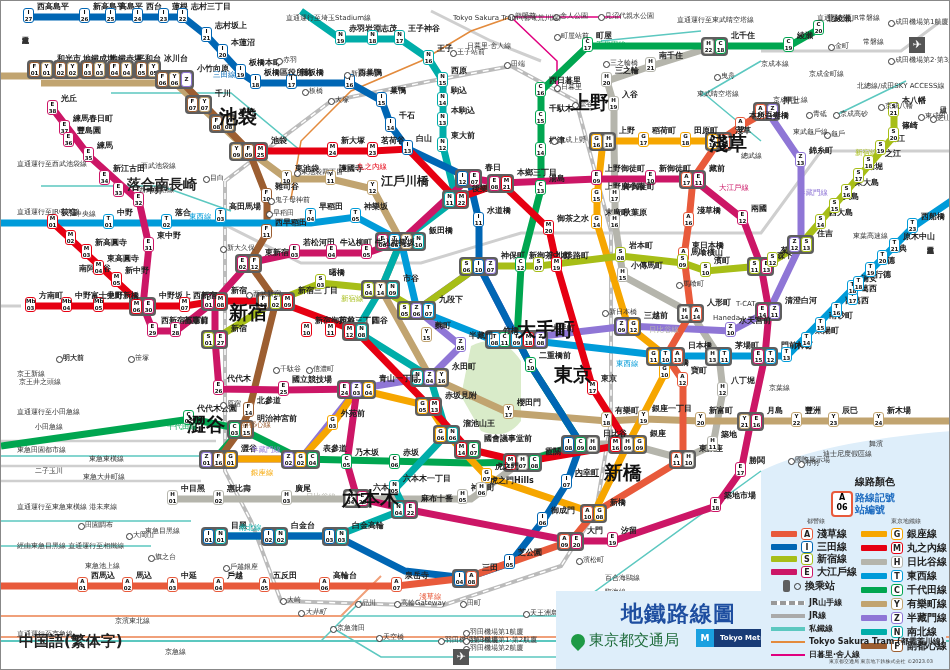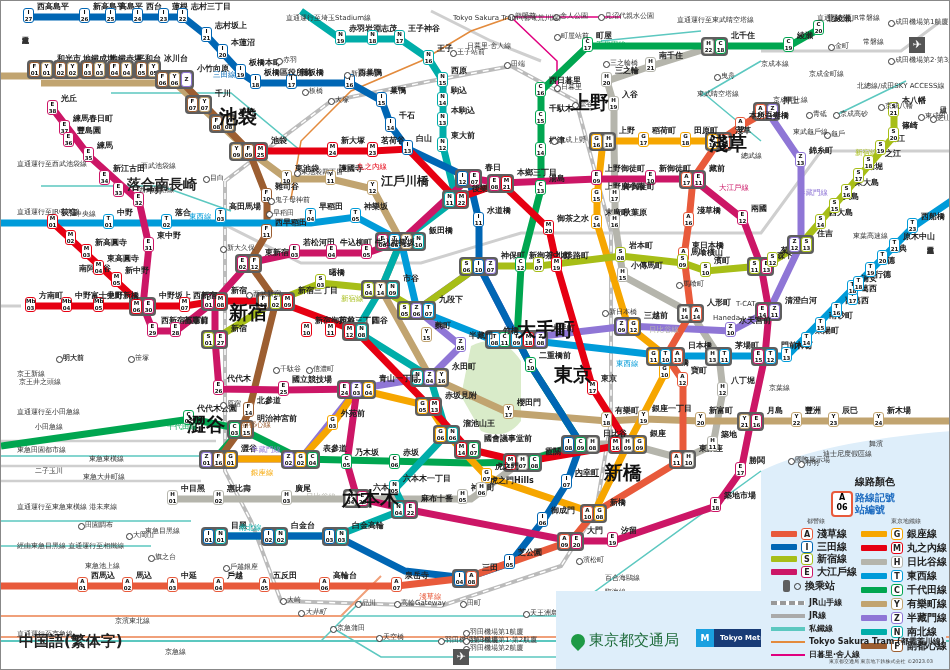--- a/index.html
+++ b/index.html
@@ -2065,20 +2065,21 @@
       <div class="lbl sm" style="left: 604px; top: 588px;">臨海線</div>
       <div class="lbl sm" style="left: 822px; top: 450px;">迪士尼度假區線</div>
       <div class="lbl sm" style="left: 868px; top: 440px;">舞濱</div>
       <div class="lbl sm" style="left: 712px; top: 314px;">Haneda</div>
       <div class="lbl sm" style="left: 735px; top: 300px;">T-CAT</div>
       <div title="成田機場" style="position: absolute; left: 908px; top: 36px; width: 16px; height: 16px; background: rgb(85, 85, 85); color: rgb(255, 255, 255); font-size: 11px; text-align: center; line-height: 16px;">✈</div>
       <div title="羽田機場" style="position: absolute; left: 452px; top: 648px; width: 16px; height: 16px; background: rgb(85, 85, 85); color: rgb(255, 255, 255); font-size: 11px; text-align: center; line-height: 16px;">✈</div>
     </div>
 
   <div id="title-box"></div>
+  <div id="title">地鐵路線圖</div>
   <div id="bureau">
     <span class="leaf"></span>
     <span>東京都交通局</span>
   </div>
   <div id="metro-logo">
     <span class="m">M</span>
     <span class="t">Tokyo Metro</span>
   </div>
   <div id="lang">中国語(繁体字)</div>
 

